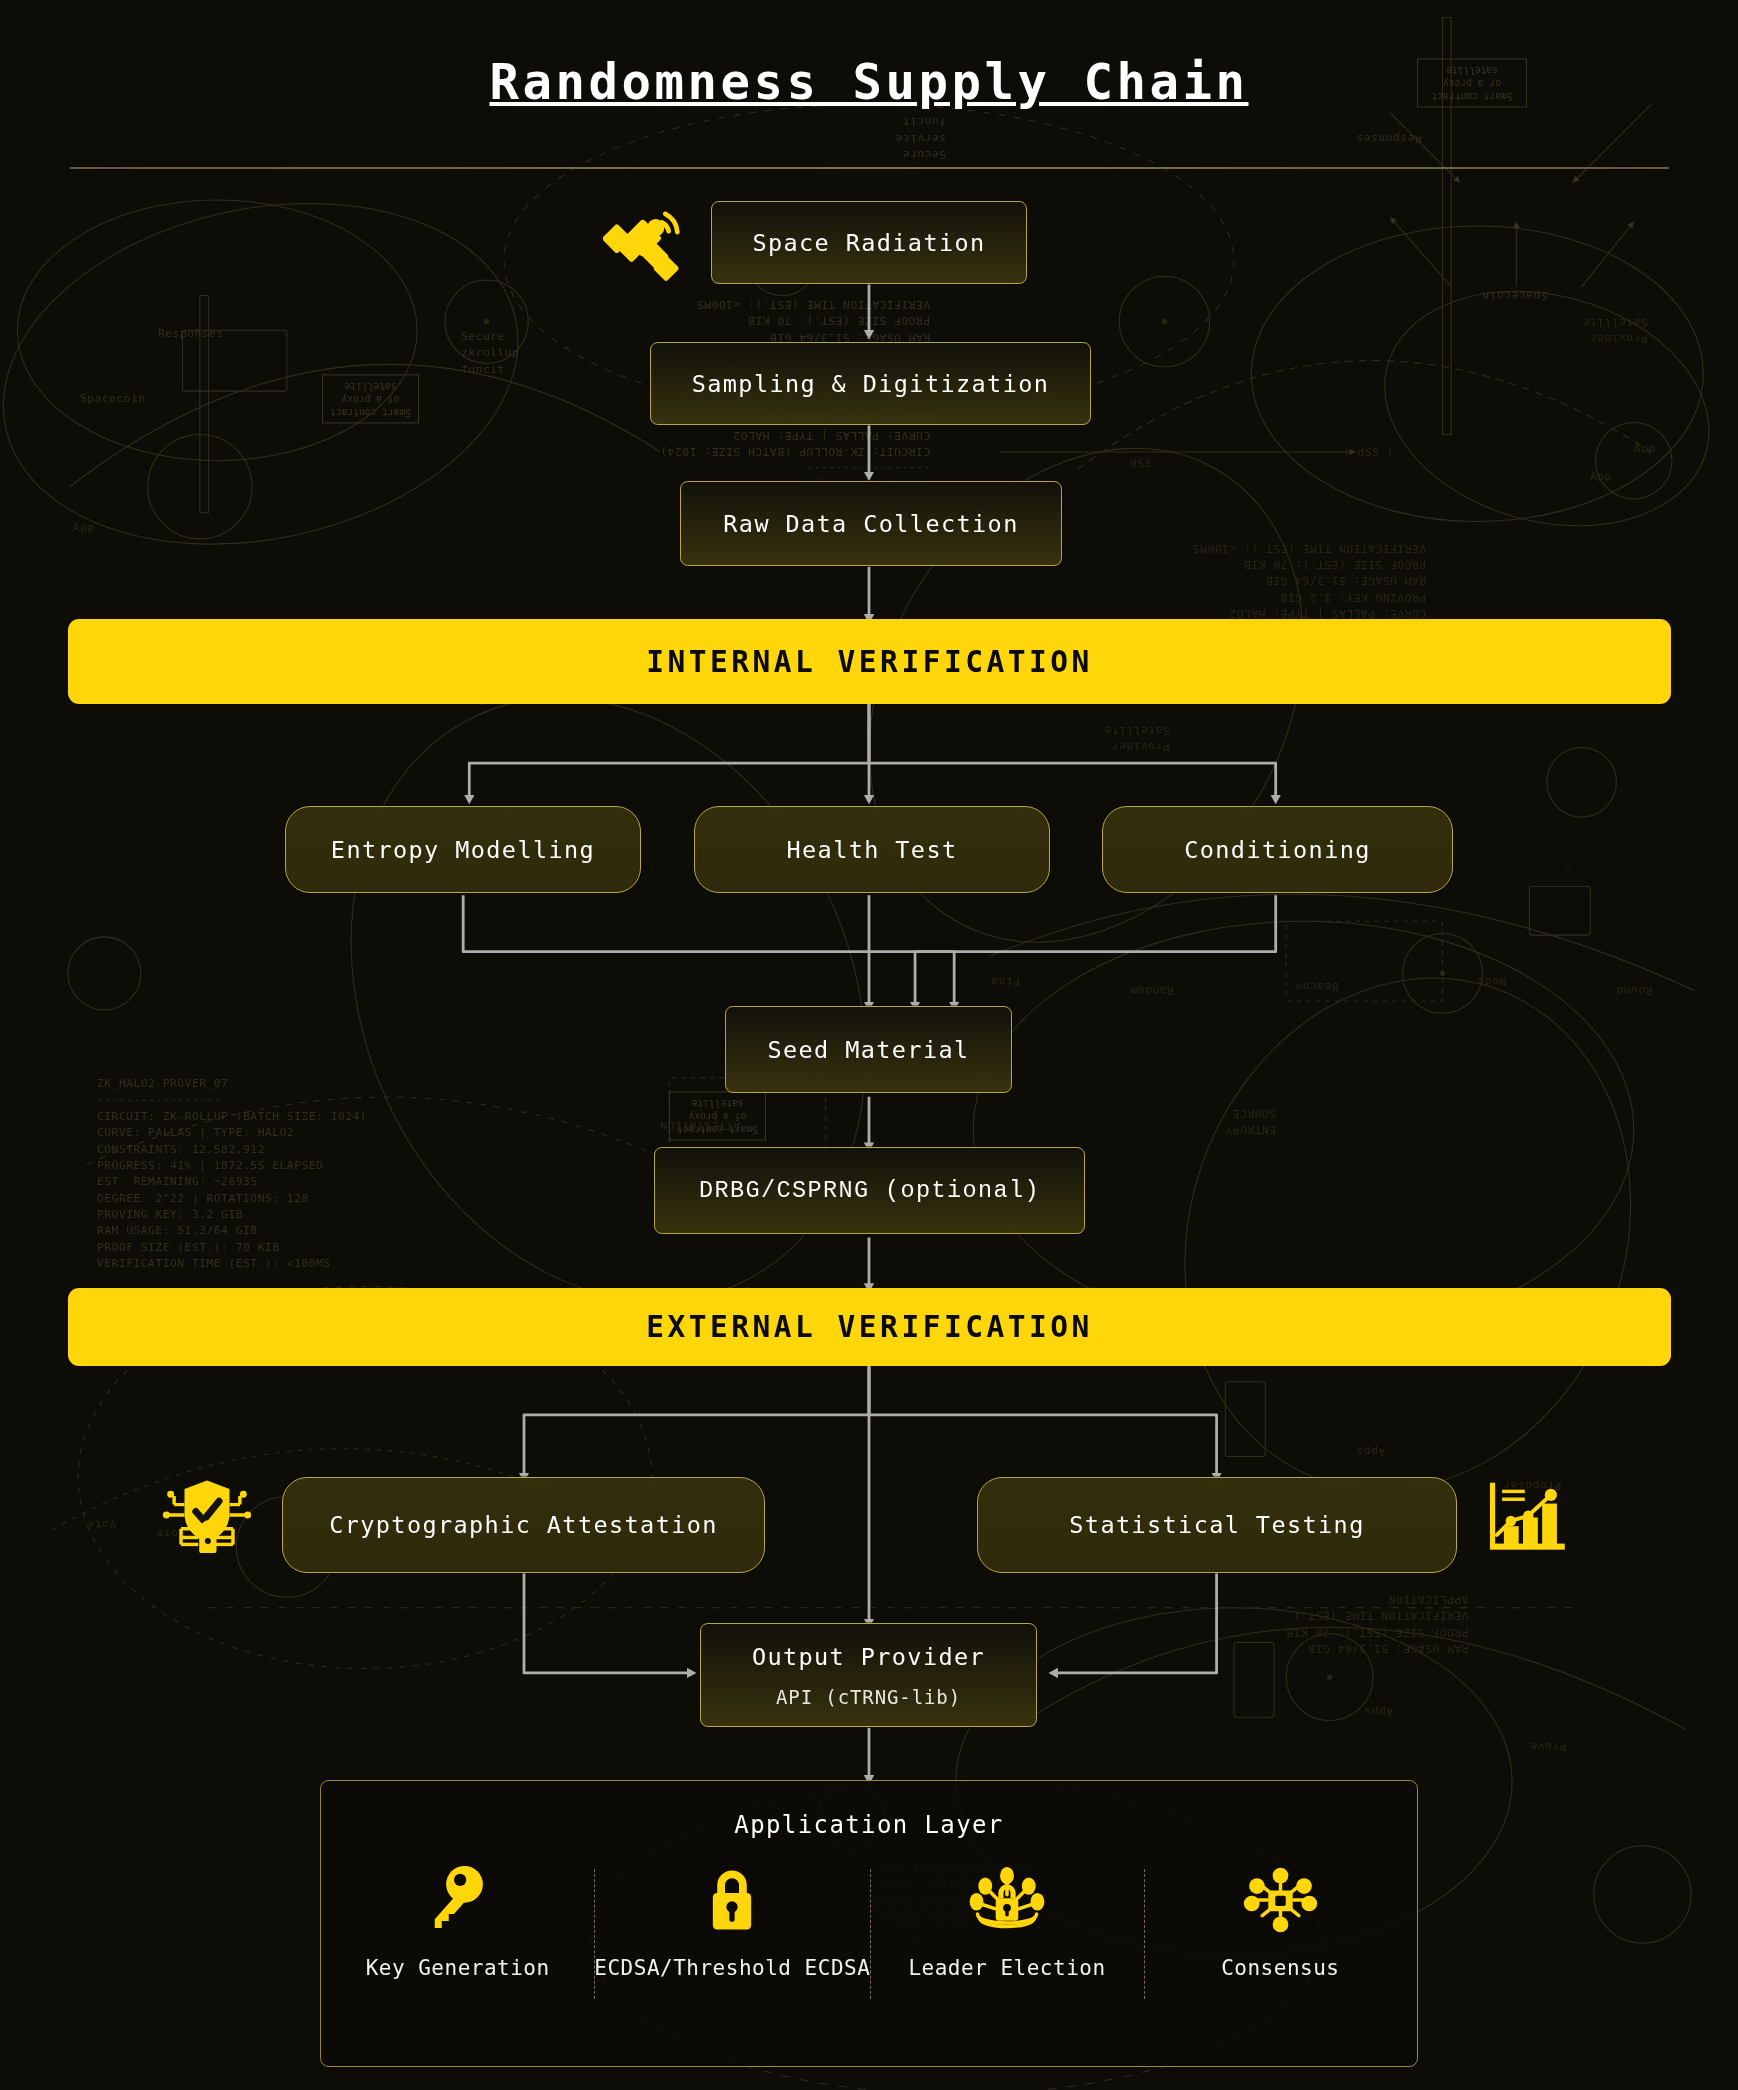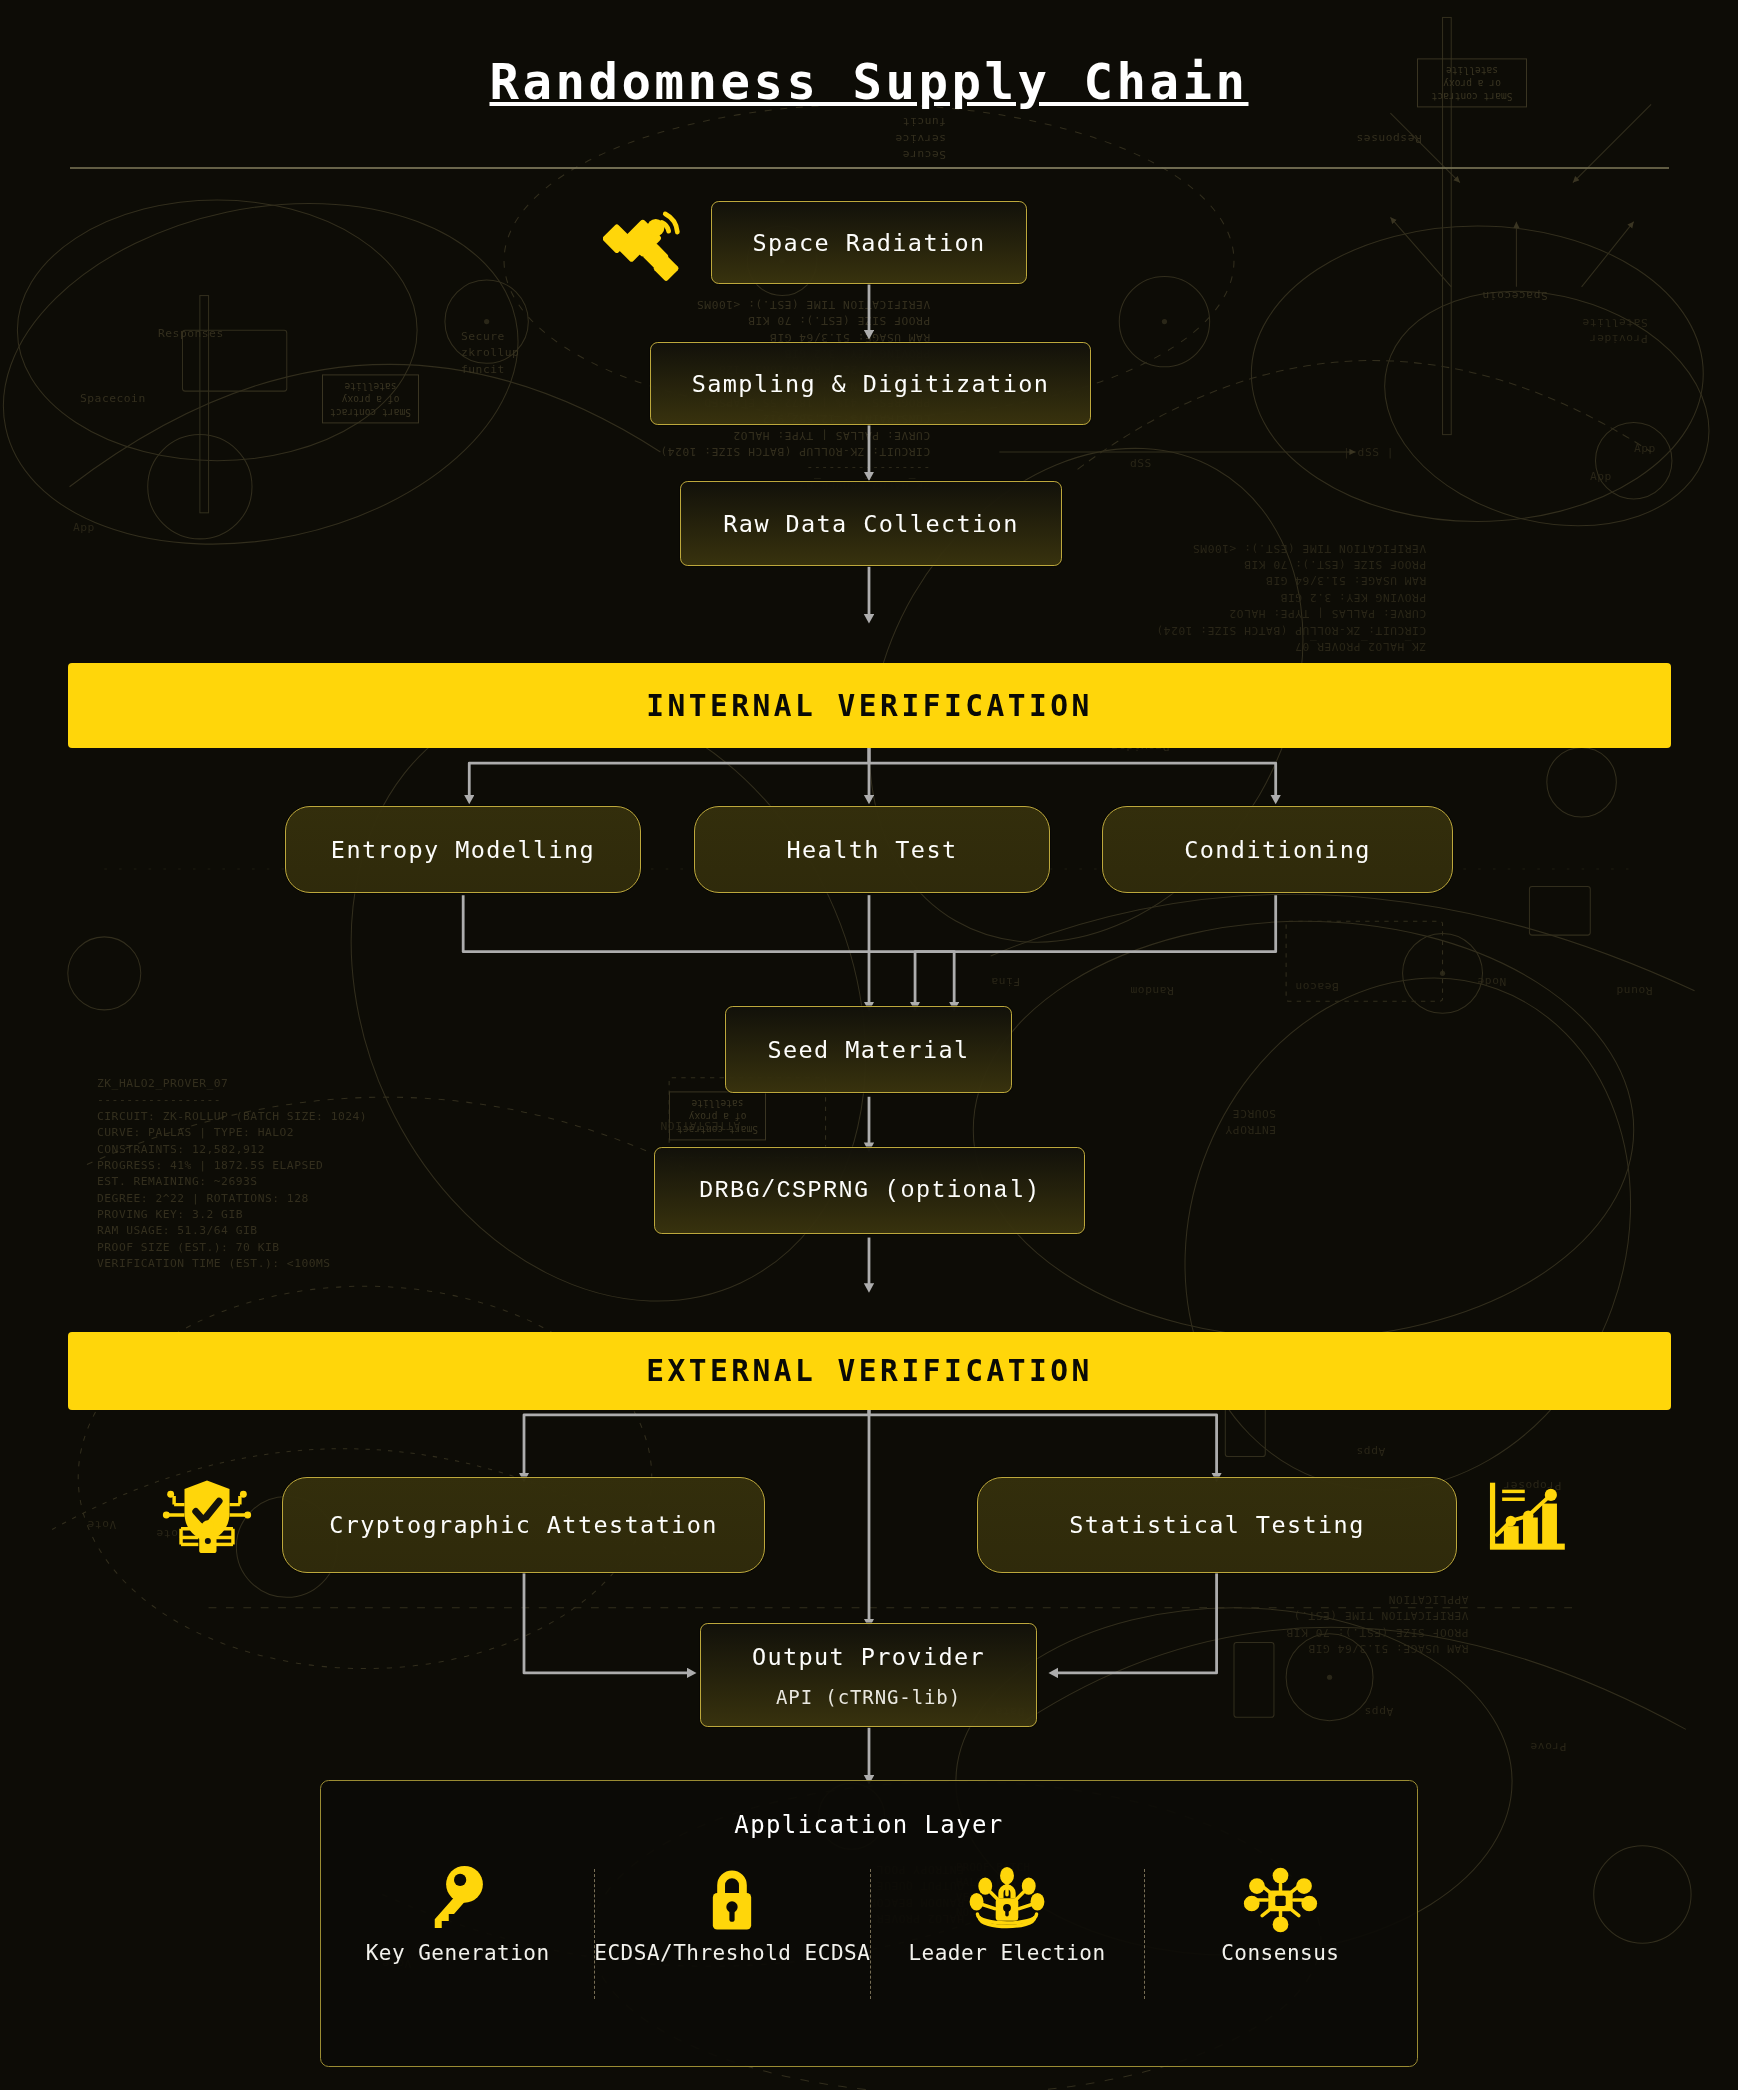--- a/index.html
+++ b/index.html
@@ -123,29 +123,28 @@
   .node.flat {
     background: linear-gradient(180deg, rgba(52,47,12,.97) 0%, rgba(48,43,11,.97) 100%);
     border-radius: 25px;
   }
 
   
   .vbar {
     position: absolute;
     z-index: 5;
     background: #ffd60a;
-    border-radius: 4px;
+    border-radius: 11px;
     display: flex;
     align-items: center;
     justify-content: center;
     color: #0a0a06;
     font-size: 29.5px;
     font-weight: bold;
     letter-spacing: 3.5px;
-    margin-top: 44px;
   }
 
   
   .app-panel {
     position: absolute;
     z-index: 5;
     border: 1.4px solid #9b8c33;
     border-radius: 8.7px;
     background: rgba(12,11,6,.93);
   }
@@ -160,21 +159,21 @@
   .app-items {
     position: absolute;
     top: 83px; left: 0; width: 100%;
     display: flex;
   }
   .app-item {
     flex: 1;
     display: flex;
     flex-direction: column;
     align-items: center;
-    gap: 6px;
+    gap: 21px;
     position: relative;
   }
   .app-item + .app-item::before {
     content: "";
     position: absolute;
     left: 0; top: 5.2px;
     height: 130px;
     border-left: 1.7px dashed #8c8063;
     opacity: .85;
   }

